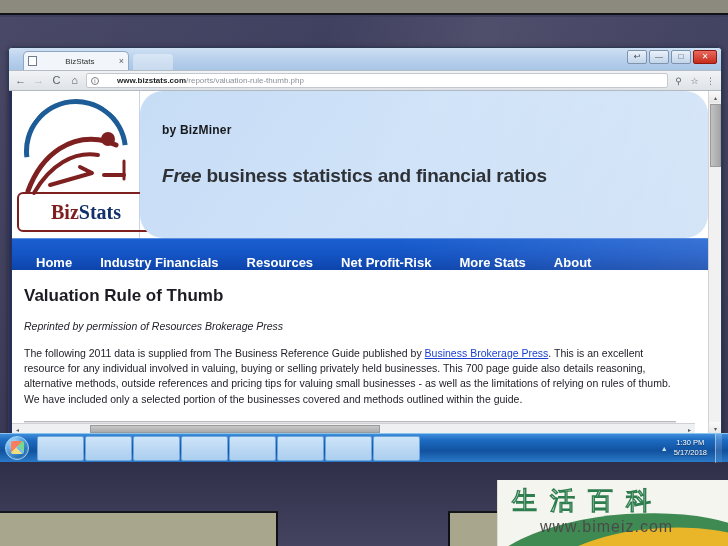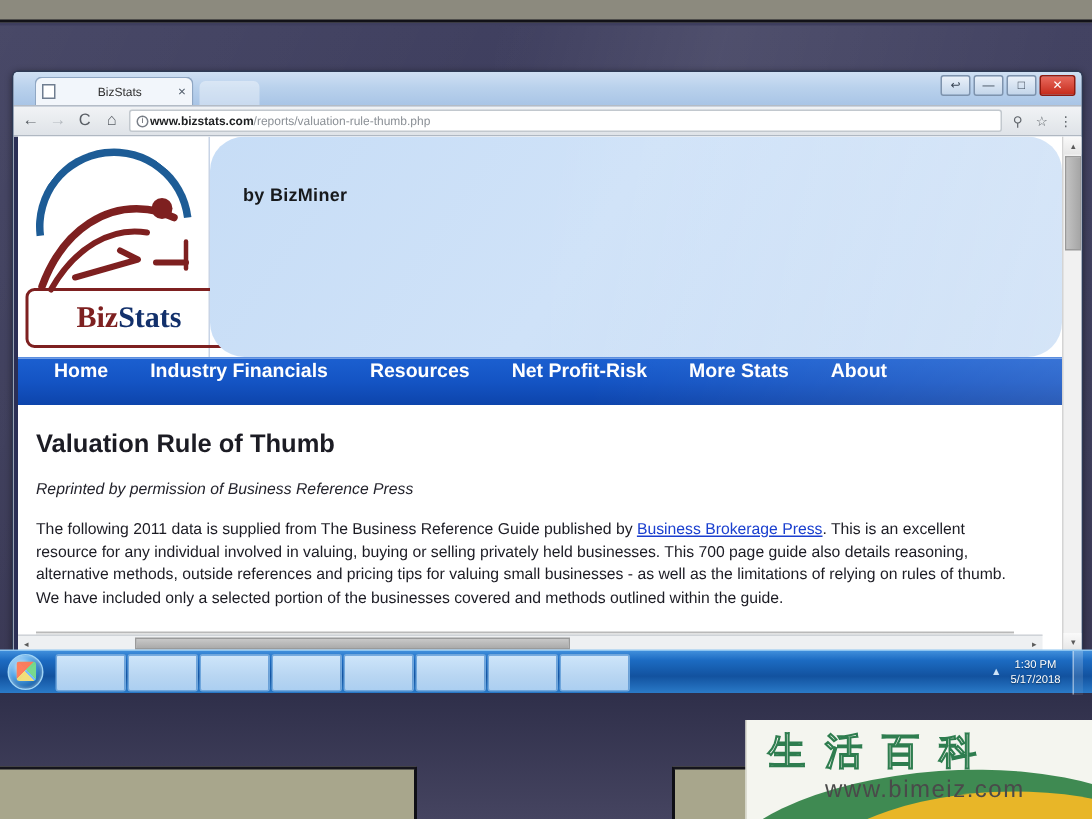--- a/index.html
+++ b/index.html
@@ -125,21 +125,21 @@
     line-height: 1;
   }
   .nav-icon.disabled { color: #b5bac0; }
   .omnibox {
     flex: 1 1 auto; height: 15px;
     background: #ffffff;
     border: 1px solid #c2c8ce;
     border-radius: 2px;
     display: flex; align-items: center;
     padding: 0 4px;
-    gap: 1px;
+    gap: 18px;
     min-width: 0;
   }
   .info-circle {
     width: 8px; height: 8px; border-radius: 50%;
     border: 1px solid #7a8089;
     font-size: 6px; color: #5c6169;
     display: flex; align-items: center; justify-content: center;
     flex: 0 0 auto; line-height: 1;
   }
   .url-text {
@@ -215,21 +215,21 @@
     margin-top: 28px;
     font-size: 19px; font-weight: bold; color: #2e3236;
     letter-spacing: -0.2px;
   }
   .tagline em { font-style: italic; }
 
   
   .navbar {
     height: 32px;
     background: linear-gradient(180deg,#1b5fd0 0%,#1454c4 50%,#0d44ab 100%);
-    display: flex; align-items: flex-start;
+    display: flex; align-items: flex-end;
     padding-left: 10px;
     position: relative;
     border-top: 1px solid #5b8ee0;
   }
   .navbar::after {
     content: ""; position: absolute; left: 55%; top: 0; right: 0; bottom: 0;
     background: linear-gradient(100deg, rgba(255,255,255,0.0), rgba(255,255,255,0.13));
     pointer-events: none;
   }
   .nav-item {
@@ -366,21 +366,21 @@
   }
   .wm-cn {
     position: absolute; left: 14px; top: 4px;
     font-size: 25px; letter-spacing: 13px;
     color: #f4f5ef;
     -webkit-text-stroke: 1.4px #2e7d4f;
     font-family: "DejaVu Sans", sans-serif;
     white-space: nowrap;
   }
   .wm-url {
-    position: absolute; left: 52px; top: 38px;
+    position: absolute; left: 42px; top: 38px;
     font-size: 16px; color: #4a4a4a; letter-spacing: 1px;
     font-family: "Liberation Sans", sans-serif;
   }
   .wm-swoosh-green {
     position: absolute; left: -20px; bottom: -28px;
     width: 300px; height: 60px;
     background: #3f8a52;
     border-radius: 50% 50% 0 0 / 100% 100% 0 0;
     transform: rotate(-4deg);
   }
@@ -450,35 +450,36 @@
               <path d="M104 42 L 104 60" stroke="#7e2020" stroke-width="3" stroke-linecap="round"></path>
             </svg>
             <div class="logo-plate">
               <span class="logo-word logo-biz">Biz</span>
                 <span class="logo-word logo-stats">Stats</span>
             </div>
           </div>
           <div class="masthead-right">
             <div class="masthead-sheen"></div>
             <div class="byline">by BizMiner</div>
+            <div class="tagline"><em>Free</em><span> business statistics and financial ratios</span></div>
           </div>
         </div>
 
         <div class="navbar">
           <span class="nav-item">Home</span>
           <span class="nav-item">Industry Financials</span>
           <span class="nav-item">Resources</span>
           <span class="nav-item">Net Profit-Risk</span>
           <span class="nav-item">More Stats</span>
           <span class="nav-item">About</span>
         </div>
 
         <div class="content">
           <div class="page-title">Valuation Rule of Thumb</div>
-          <div class="reprint-note">Reprinted by permission of Business Reference Press</div>
+          <div class="reprint-note">Reprinted by permission of Resources Brokerage Press</div>
           <p class="body-para"><span>The following 2011 data is supplied from The Business Reference Guide published by </span><a href="#">Business Brokerage Press</a><span>. This is an excellent resource for any individual involved in valuing, buying or selling privately held businesses. This 700 page guide also details reasoning, alternative methods, outside references and pricing tips for valuing small businesses - as well as the limitations of relying on rules of thumb. We have included only a selected portion of the businesses covered and methods outlined within the guide.</span></p>
 
           <div class="table-header">
             <span class="th-industry">Industry</span>
             <span class="th-valuation">"Rule of Thumb" Valuation</span>
           </div>
         </div>
 
         <div class="hscroll">
           <span class="hs-arrow hs-left">◂</span>

